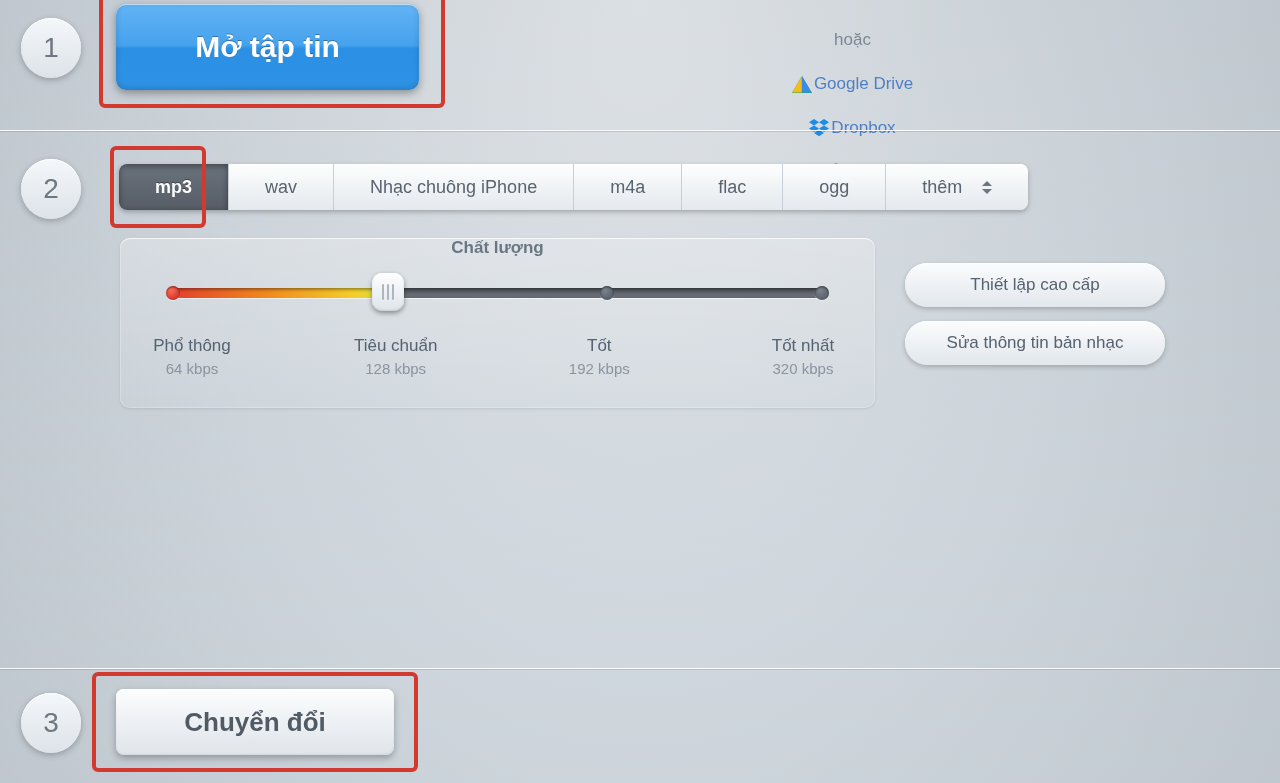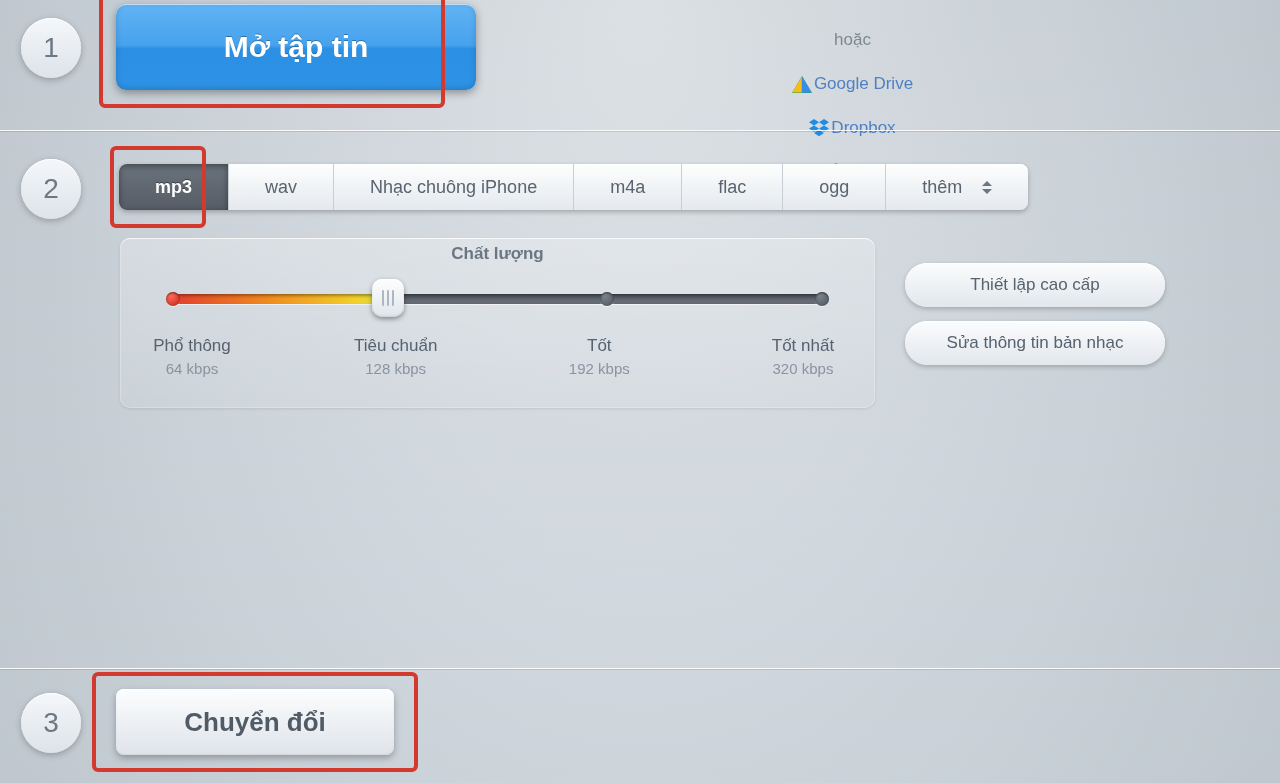--- a/index.html
+++ b/index.html
@@ -22,21 +22,21 @@
     border-radius:50%;
     background:linear-gradient(#f4f7fa,#dde3e9);
     box-shadow:0 2px 6px rgba(0,0,0,0.25), inset 0 1px 0 #fff;
     display:flex; align-items:center; justify-content:center;
     font-size:28px; color:#6c7884; font-weight:400;
   }
   
   .step1{ position:absolute; left:0; top:0; right:0; height:130px; }
   .open-btn{
     position:absolute; left:116px; top:4px;
-    width:360px; height:86px;
+    width:303px; height:86px;
     border:none; cursor:pointer;
     border-radius:10px;
     background:linear-gradient(#62b3f4 0%,#46a2ed 48%,#2b8fe3 52%,#2e93e6 100%);
     box-shadow:0 3px 8px rgba(0,0,0,0.35), inset 0 1px 0 rgba(255,255,255,0.6), inset 0 -2px 6px rgba(0,0,0,0.15);
     color:#fff; font-size:30px; font-weight:bold;
     text-shadow:0 -1px 0 rgba(0,0,0,0.3);
   }
   .highlight-open{
     position:absolute; left:99px; top:-14px;
     width:346px; height:122px;
@@ -106,21 +106,21 @@
   }
   
   .quality-card{
     position:absolute; left:120px; top:107px;
     width:755px; height:170px;
     border-radius:10px;
     background:linear-gradient(rgba(255,255,255,0.25),rgba(255,255,255,0.05));
     box-shadow:inset 0 1px 0 rgba(255,255,255,0.7), inset 0 0 0 1px rgba(255,255,255,0.25), 0 1px 3px rgba(0,0,0,0.1);
   }
   .quality-title{
-    text-align:center; font-size:17px; color:#6a7683; padding-top:6px; font-weight:bold;
+    text-align:center; font-size:17px; color:#6a7683; padding-top:0; font-weight:bold;
   }
   .slider-wrap{ position:relative; margin:24px 48px 0 48px; height:20px;}
   .track-bg{
     position:absolute; left:0; right:0; top:6px; height:10px; border-radius:6px;
     background:linear-gradient(#5a6069,#6b7179);
     box-shadow:inset 0 2px 4px rgba(0,0,0,0.5), 0 1px 0 rgba(255,255,255,0.6);
   }
   .track-fill{
     position:absolute; left:0; width:33.4%; top:6px; height:10px; border-radius:6px 0 0 6px;
     background:linear-gradient(90deg,#e23b2e 0%,#f08a1d 45%,#f4cf2a 85%,#cfe04a 100%);

